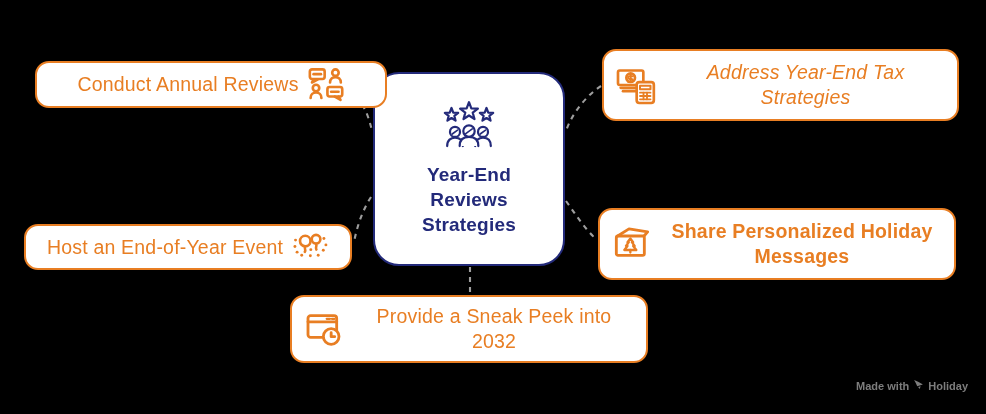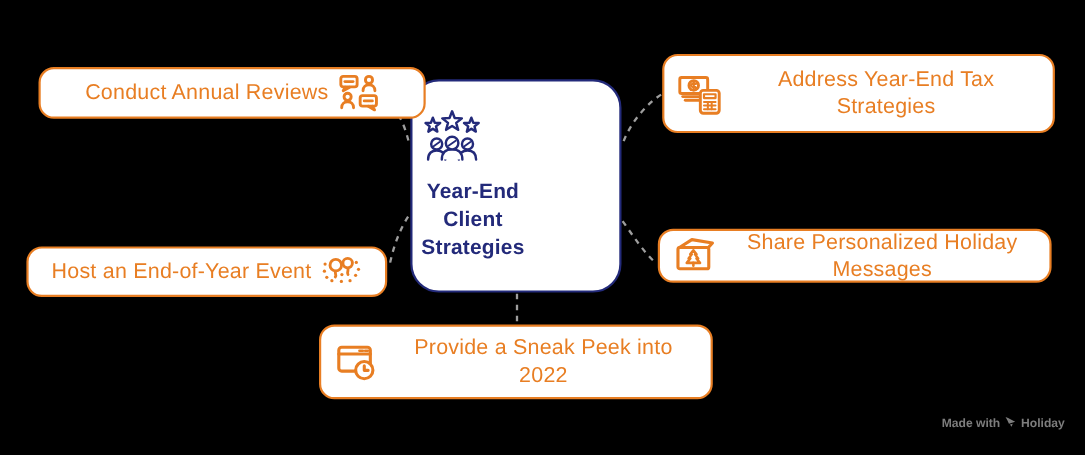--- a/index.html
+++ b/index.html
@@ -42,37 +42,37 @@
   .node .icon { flex: 0 0 auto; display: flex; align-items: center; }
   .node .icon svg { display: block; }
 
   .node.icon-right { justify-content: center; gap: 9px; }
   .node.icon-left  { justify-content: flex-start; gap: 10px; }
   .node.icon-left .label-wrap { flex: 1 1 auto; display: flex; justify-content: center; }
 
   #node-annual   { left: 35px;  top: 61px;  width: 352px; height: 47px; }
   #node-tax      { left: 602px; top: 49px;  width: 357px; height: 72px; }
   #node-event    { left: 24px;  top: 224px; width: 328px; height: 46px; }
-  #node-holiday  { left: 598px; top: 208px; width: 358px; height: 49px; }
+  #node-holiday  { left: 598px; top: 208px; width: 358px; height: 72px; font-weight: bold; }
   #node-sneak    { left: 290px; top: 295px; width: 358px; height: 68px; }
 
-  #node-tax .label     { max-width: 250px; }
+  #node-tax .label     { max-width: 250px; font-style: italic; }
   #node-holiday .label { max-width: 280px; }
   #node-sneak .label   { max-width: 260px; }
 
   .center-node {
     position: absolute;
     left: 373px; top: 72px; width: 192px; height: 194px;
     box-sizing: border-box;
     background: var(--node-bg, #ffffff);
     border: 2.5px solid var(--accent-navy, #232a7a);
     border-radius: 26px;
     color: var(--accent-navy, #232a7a);
     display: flex; flex-direction: column;
-    align-items: flex-start; justify-content: center;
+    align-items: center; justify-content: center;
     gap: 8px;
     padding: 6px 8px;
   }
   .center-node .center-title {
     font-size: 19px;
     font-weight: 700;
     line-height: 1.32;
     text-align: center;
     letter-spacing: 0.2px;
   }
@@ -111,21 +111,21 @@
         <path d="M9.6 28.3 L14.2 24.9" stroke-width="1.4"></path>
         <path d="M21.2 27.9 L26.8 23.9" stroke-width="1.4"></path>
         <path d="M33.6 28.3 L38.2 24.9" stroke-width="1.4"></path>
         <path d="M24 1 L26 6.25 L31.6 6.53 L27.2 10.05 L28.7 15.47 L24 12.4 L19.3 15.47 L20.8 10.05 L16.4 6.53 L22 6.25 Z"></path>
         <path d="M9 6 L10.5 9.9 L14.7 10.15 L11.47 12.8 L12.5 16.85 L9 14.6 L5.5 16.85 L6.53 12.8 L3.3 10.15 L7.47 9.9 Z"></path>
         <path d="M39 6 L40.5 9.9 L44.7 10.15 L41.47 12.8 L42.5 16.85 L39 14.6 L35.5 16.85 L36.53 12.8 L33.3 10.15 L37.47 9.9 Z"></path>
       </svg>
     </span>
     <div class="center-title">
       <div>Year-End</div>
-      <div>Client</div>
+      <div>Reviews</div>
       <div>Strategies</div>
     </div>
   </div>
 
   <div class="node icon-right" id="node-annual">
     <span class="label">Conduct Annual Reviews</span>
     <span class="icon">
       <svg width="37" height="37" viewBox="0 0 24 24" fill="none" stroke="currentColor" stroke-width="1.7" stroke-linecap="round" stroke-linejoin="round">
         <rect x="1.2" y="2.2" width="9.6" height="6.2" rx="1.4"></rect>
         <path d="M3.6 5.3 h4.8"></path>
@@ -203,21 +203,21 @@
     <span class="icon">
       <svg width="40" height="40" viewBox="0 0 24 24" fill="none" stroke="currentColor" stroke-width="1.7" stroke-linecap="round" stroke-linejoin="round">
         <rect x="2.4" y="4" width="17.2" height="13" rx="1.6"></rect>
         <path d="M2.4 7.7 h17.2"></path>
         <path d="M13.6 5.9 h2 M16.7 5.9 h1.6" stroke-width="1.3"></path>
         <circle cx="16.3" cy="16.5" r="4.7" fill="#fff"></circle>
         <path d="M16.3 14.2 v2.4 h2.1"></path>
       </svg>
     </span>
     <span class="label-wrap">
-        <span class="label">Provide a Sneak Peek into 2022</span>
+        <span class="label">Provide a Sneak Peek into 2032</span>
       </span>
   </div>
 
   <div class="watermark">
     <span>Made with</span>
     <span class="icon">
       <svg width="11" height="11" viewBox="0 0 12 12" fill="currentColor">
         <path d="M1.2 1.2 C4.8 2.6 7.6 4.2 10.8 6 L4.6 7.8 C3.6 5.4 2.5 3.2 1.2 1.2 Z"></path>
         <path d="M5.6 8.6 L7.2 10.8 L8.4 7.8 Z"></path>
       </svg>

